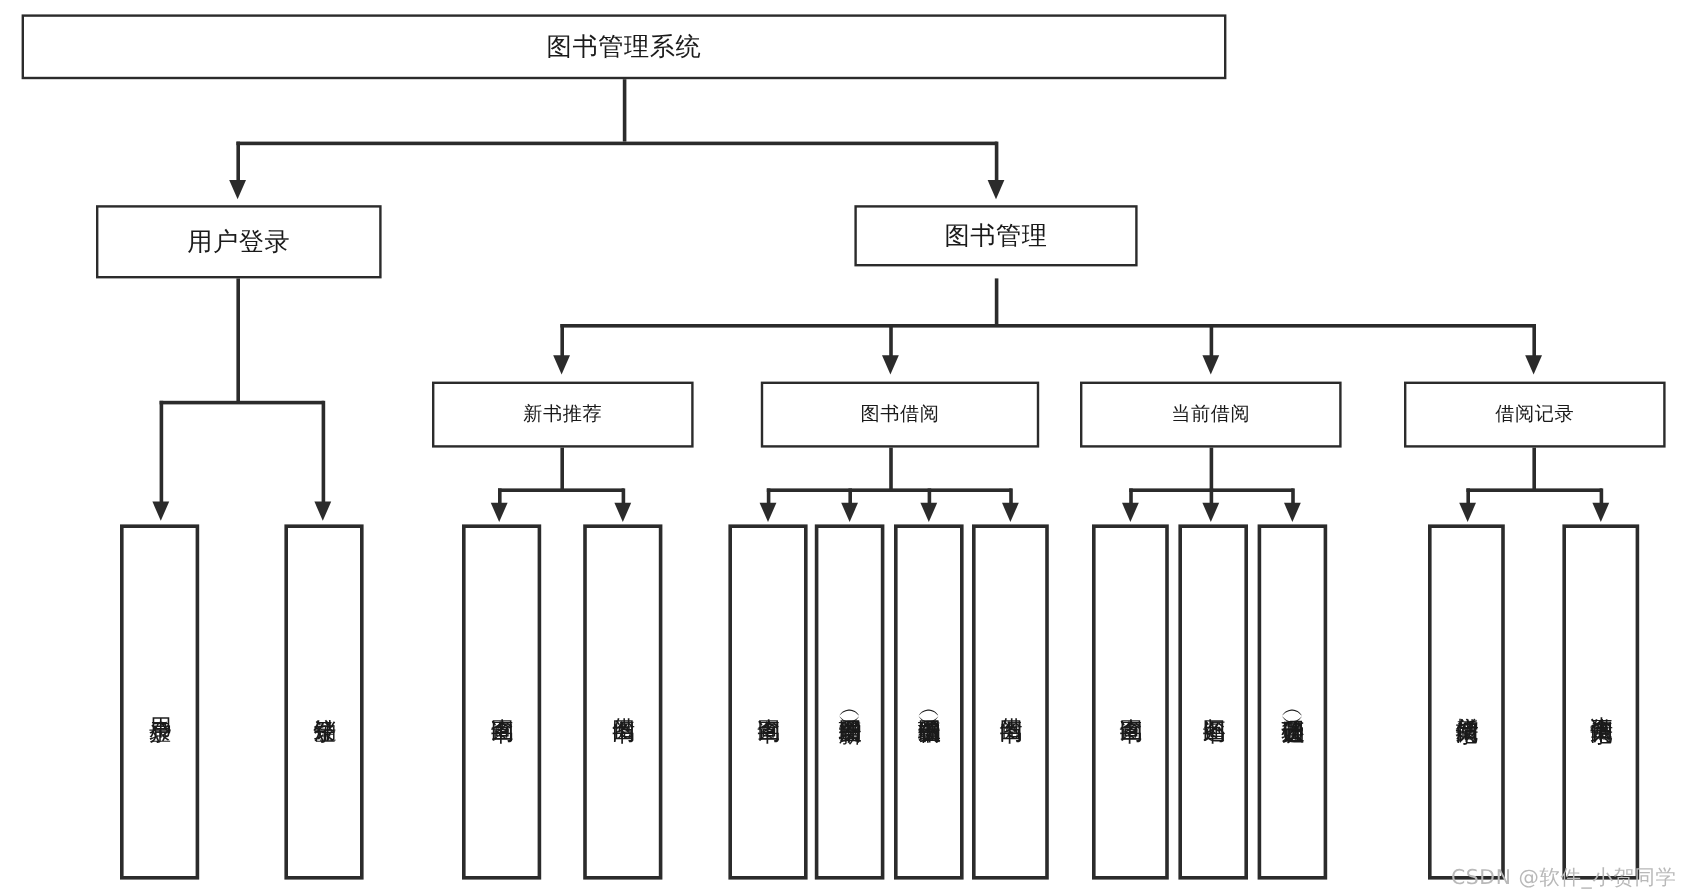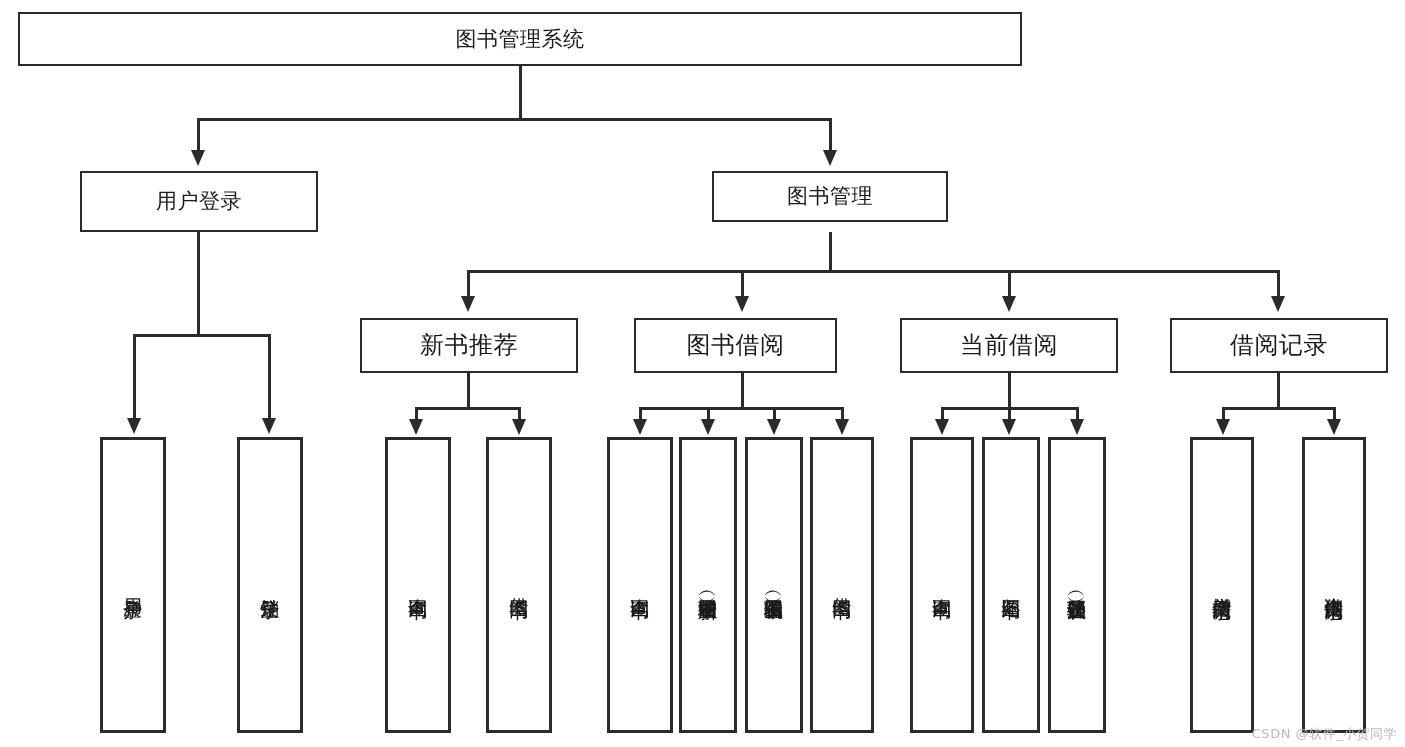--- a/index.html
+++ b/index.html
@@ -30,21 +30,21 @@
   }
   .node .label {
     font-size: 21px;
     line-height: 1.15;
     letter-spacing: 0.5px;
     white-space: nowrap;
   }
   
   .node.root { border-width: 2.5px; }
   .node.lvl1 .label { font-size: 21px; }
-  .node.lvl2 .label { font-size: 24px; }
+  .node.lvl2 .label { font-size: 16px; }
 
   
   .node.leaf {
     border-width: 3px;
     align-items: center;
     justify-content: center;
     padding: 4px 0;
   }
   .node.leaf .label {
     writing-mode: vertical-rl;
@@ -75,21 +75,21 @@
     height: 0;
     border-left: 7px solid transparent;
     border-right: 7px solid transparent;
     border-top: 16px solid #2b2b2b;
   }
 
   #watermark {
     position: absolute;
     right: 8px;
     bottom: 4px;
-    font-size: 13px;
+    font-size: 17px;
     color: #b9b9b9;
     letter-spacing: 0.5px;
     user-select: none;
     white-space: nowrap;
   }
 </style>
 </head>
 <body>
 
 <div id="canvas">
@@ -128,21 +128,21 @@
   <div class="vline" style="left:741px; top:270px; height:28px;"></div>
   <div class="arrow" style="left:735px; top:296px;"></div>
   <div class="vline" style="left:1008px; top:270px; height:28px;"></div>
   <div class="arrow" style="left:1002px; top:296px;"></div>
   <div class="vline" style="left:1277px; top:270px; height:28px;"></div>
   <div class="arrow" style="left:1271px; top:296px;"></div>
 
   <div class="node lvl2" style="left:360px; top:318px; width:218px; height:55px;">
     <span class="label">新书推荐</span>
   </div>
-  <div class="node lvl2" style="left:634px; top:318px; width:203px; height:55px;">
+  <div class="node lvl2" style="left:634px; top:318px; width:232px; height:55px;">
     <span class="label">图书借阅</span>
   </div>
   <div class="node lvl2" style="left:1170px; top:318px; width:218px; height:55px;">
     <span class="label">借阅记录</span>
   </div>
   <div class="node lvl2" style="left:900px; top:318px; width:218px; height:55px;">
     <span class="label">当前借阅</span>
   </div>
 
   <div class="vline" style="left:467px; top:373px; height:36px;"></div>

